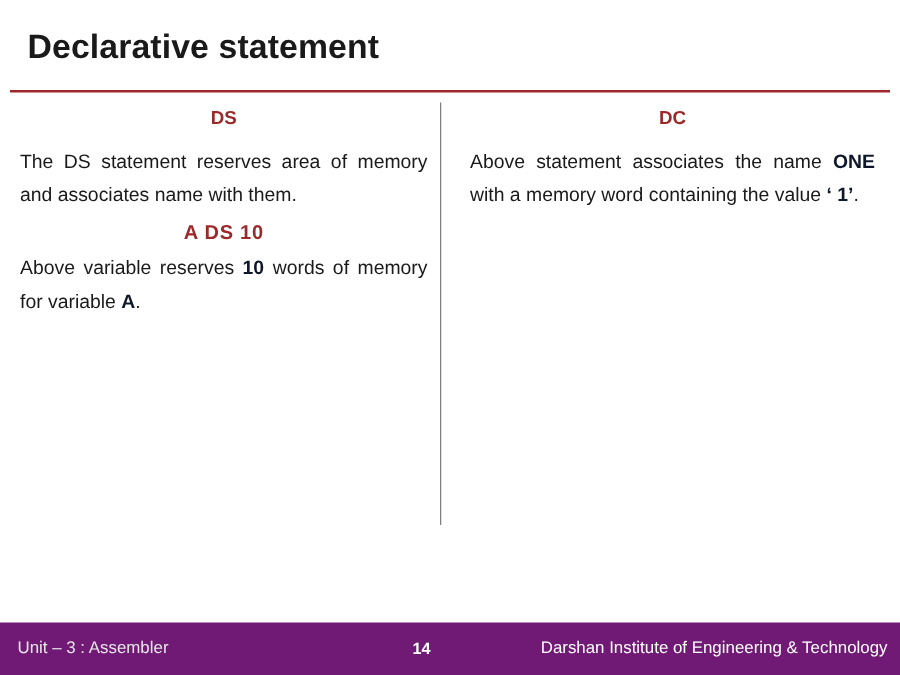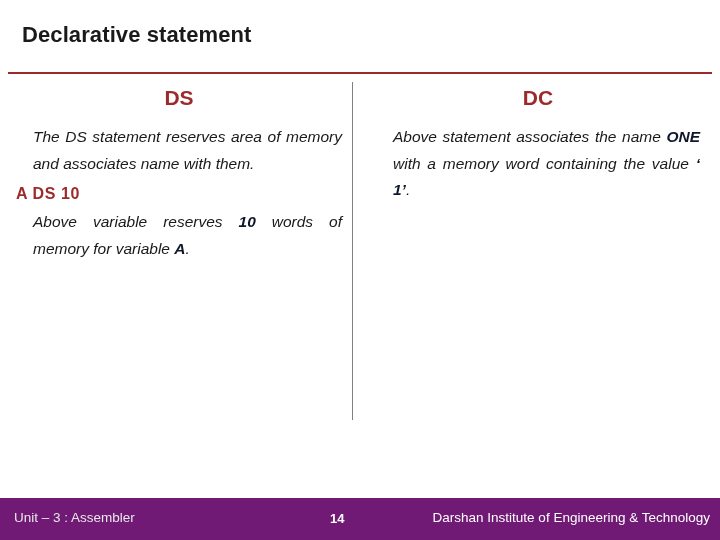--- a/index.html
+++ b/index.html
@@ -17,21 +17,21 @@
   .slide {
     position: absolute;
     inset: 0;
     width: 720px;
     height: 540px;
   }
   .title {
     position: absolute;
     left: 22px;
     top: 22px;
-    font-size: 22px;
+    font-size: 27px;
     font-weight: bold;
     color: #1a1a1a;
     letter-spacing: 0.1px;
   }
   .title-rule {
     position: absolute;
     left: 8px;
     top: 72px;
     width: 704px;
     height: 2px;
@@ -62,36 +62,35 @@
     position: absolute;
     left: 352px;
     top: 82px;
     width: 1px;
     height: 338px;
     background: #808080;
   }
   .col-head {
     text-align: center;
     color: #9c2a2a;
-    font-size: 21px;
+    font-size: 15px;
     font-weight: bold;
     margin-bottom: 14px;
     margin-top: 4px;
   }
   .para {
     font-size: 15.5px;
     color: #1a1a1a;
     line-height: 1.72;
     text-align: justify;
     text-justify: inter-word;
-    margin: 0 0 2px 17px;
-    font-style: italic;
+    margin: 0 0 2px 0;
   }
   .code-line {
-    text-align: left;
+    text-align: center;
     color: #9c2a2a;
     font-size: 16px;
     font-weight: bold;
     margin: 8px 0 6px 0;
     letter-spacing: 0.6px;
   }
   .red {
     color: #0f172a;
     font-weight: bold;
   }

